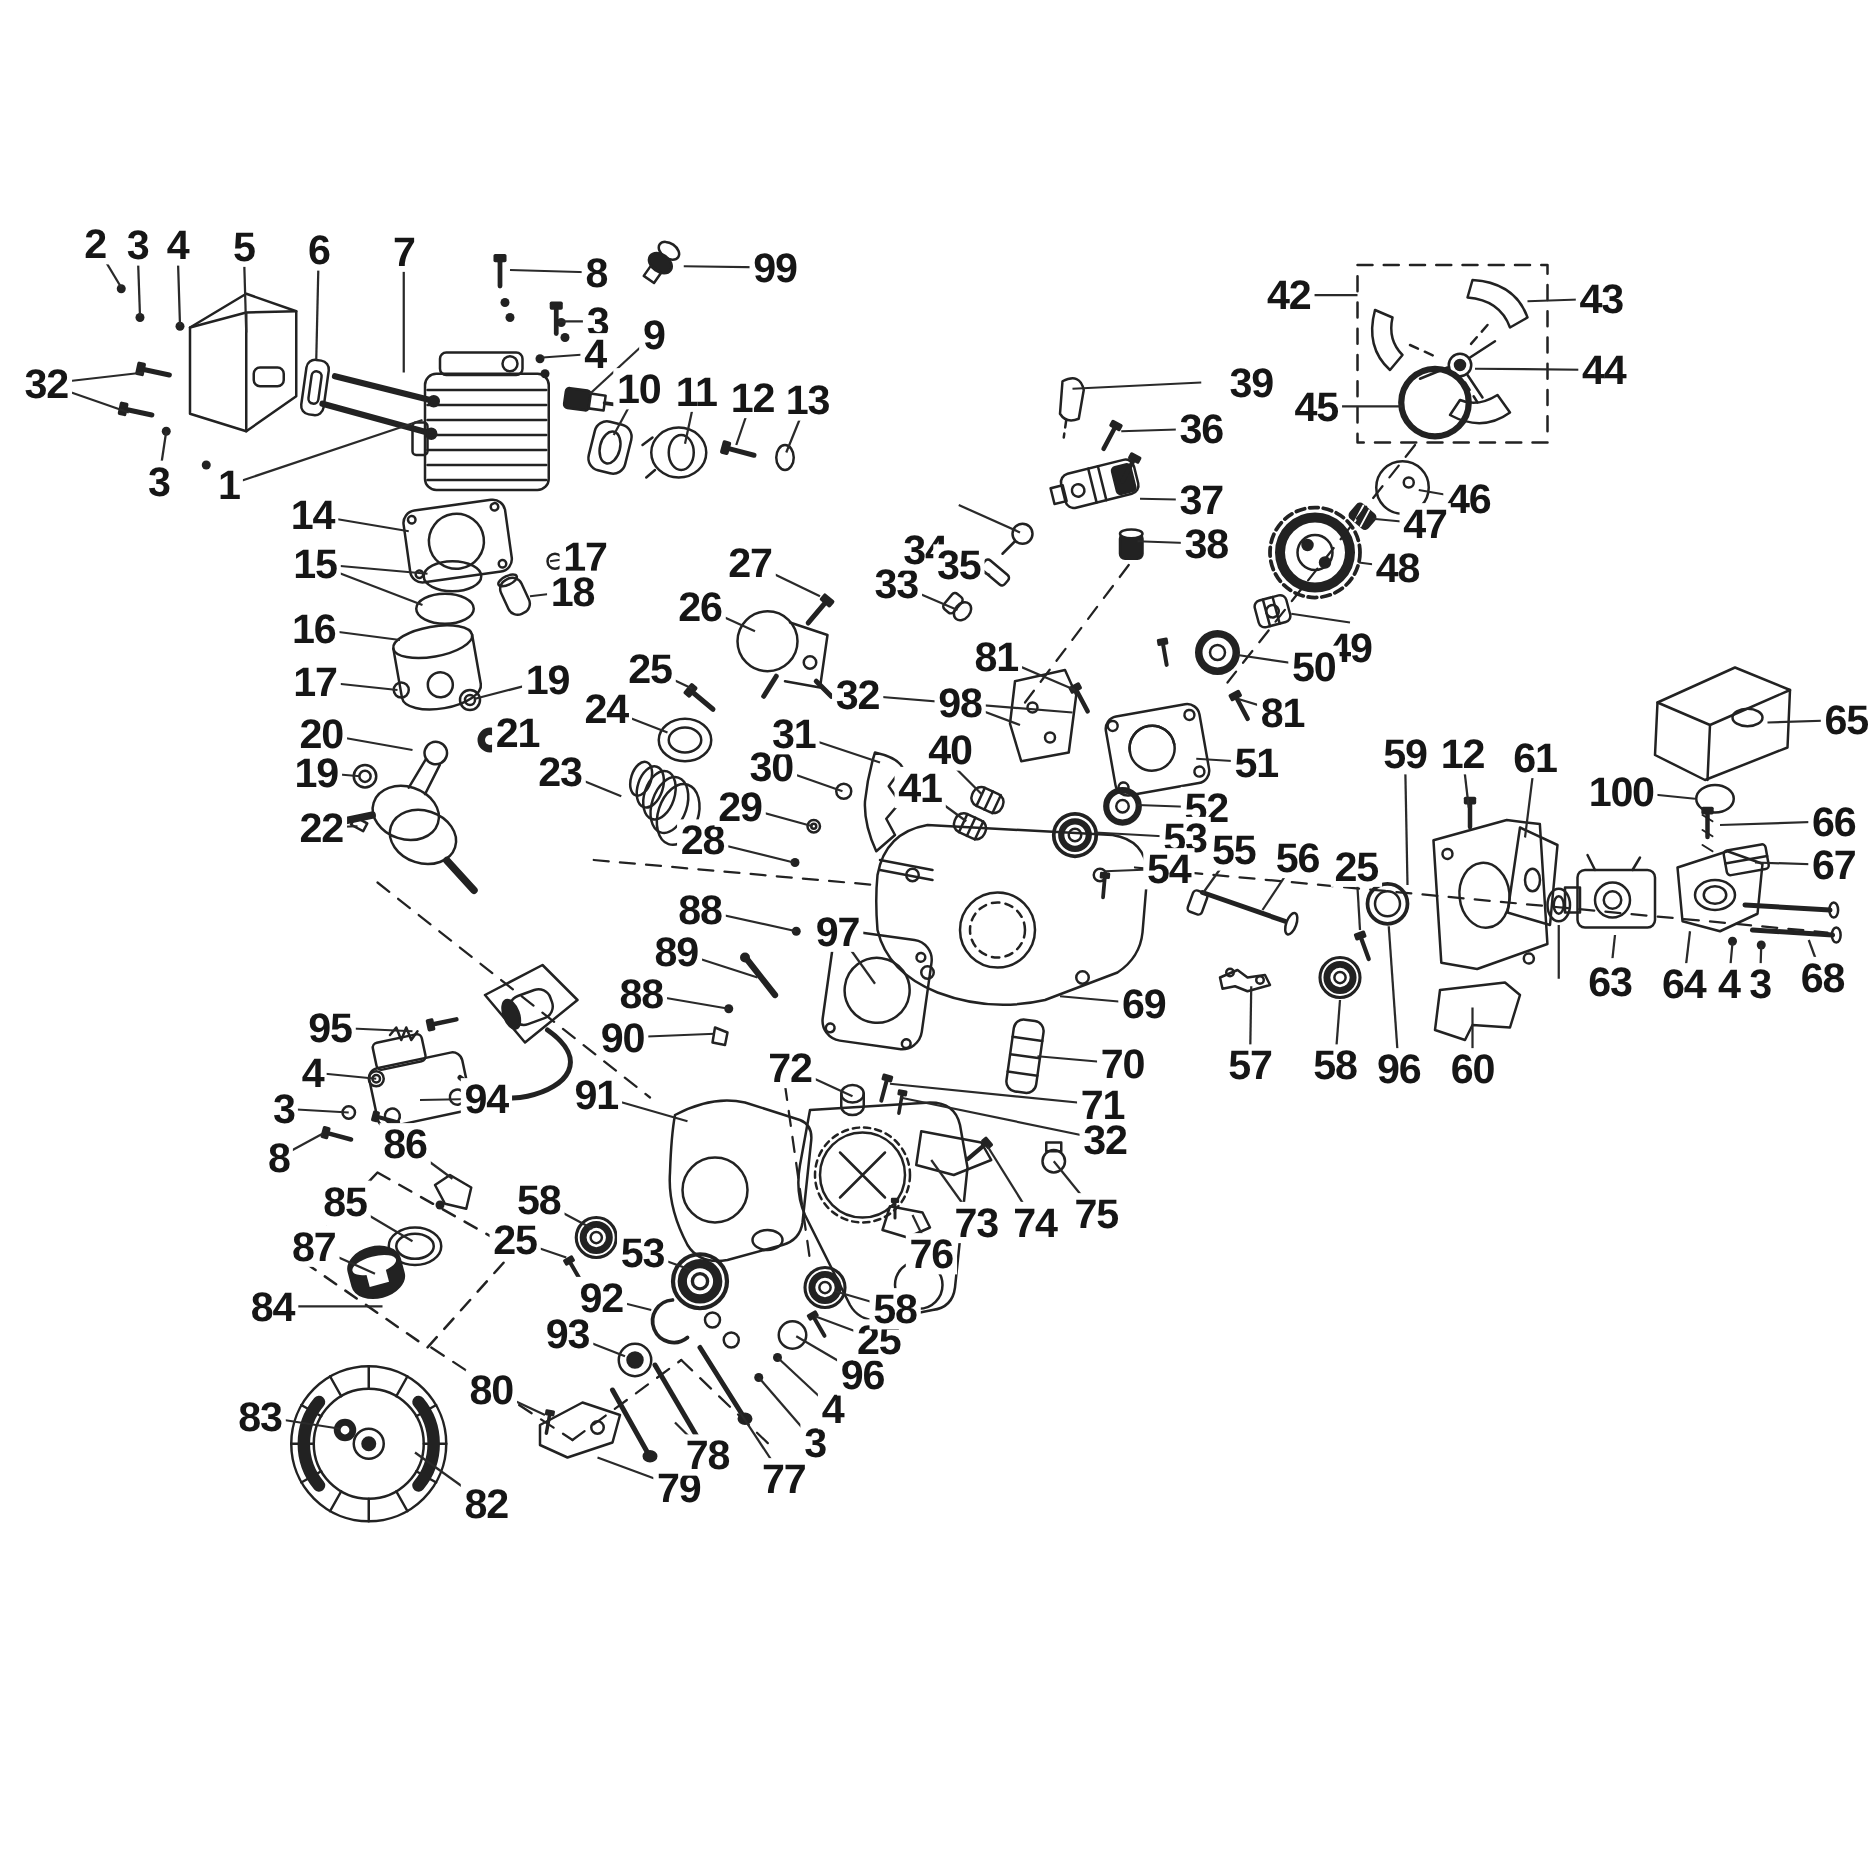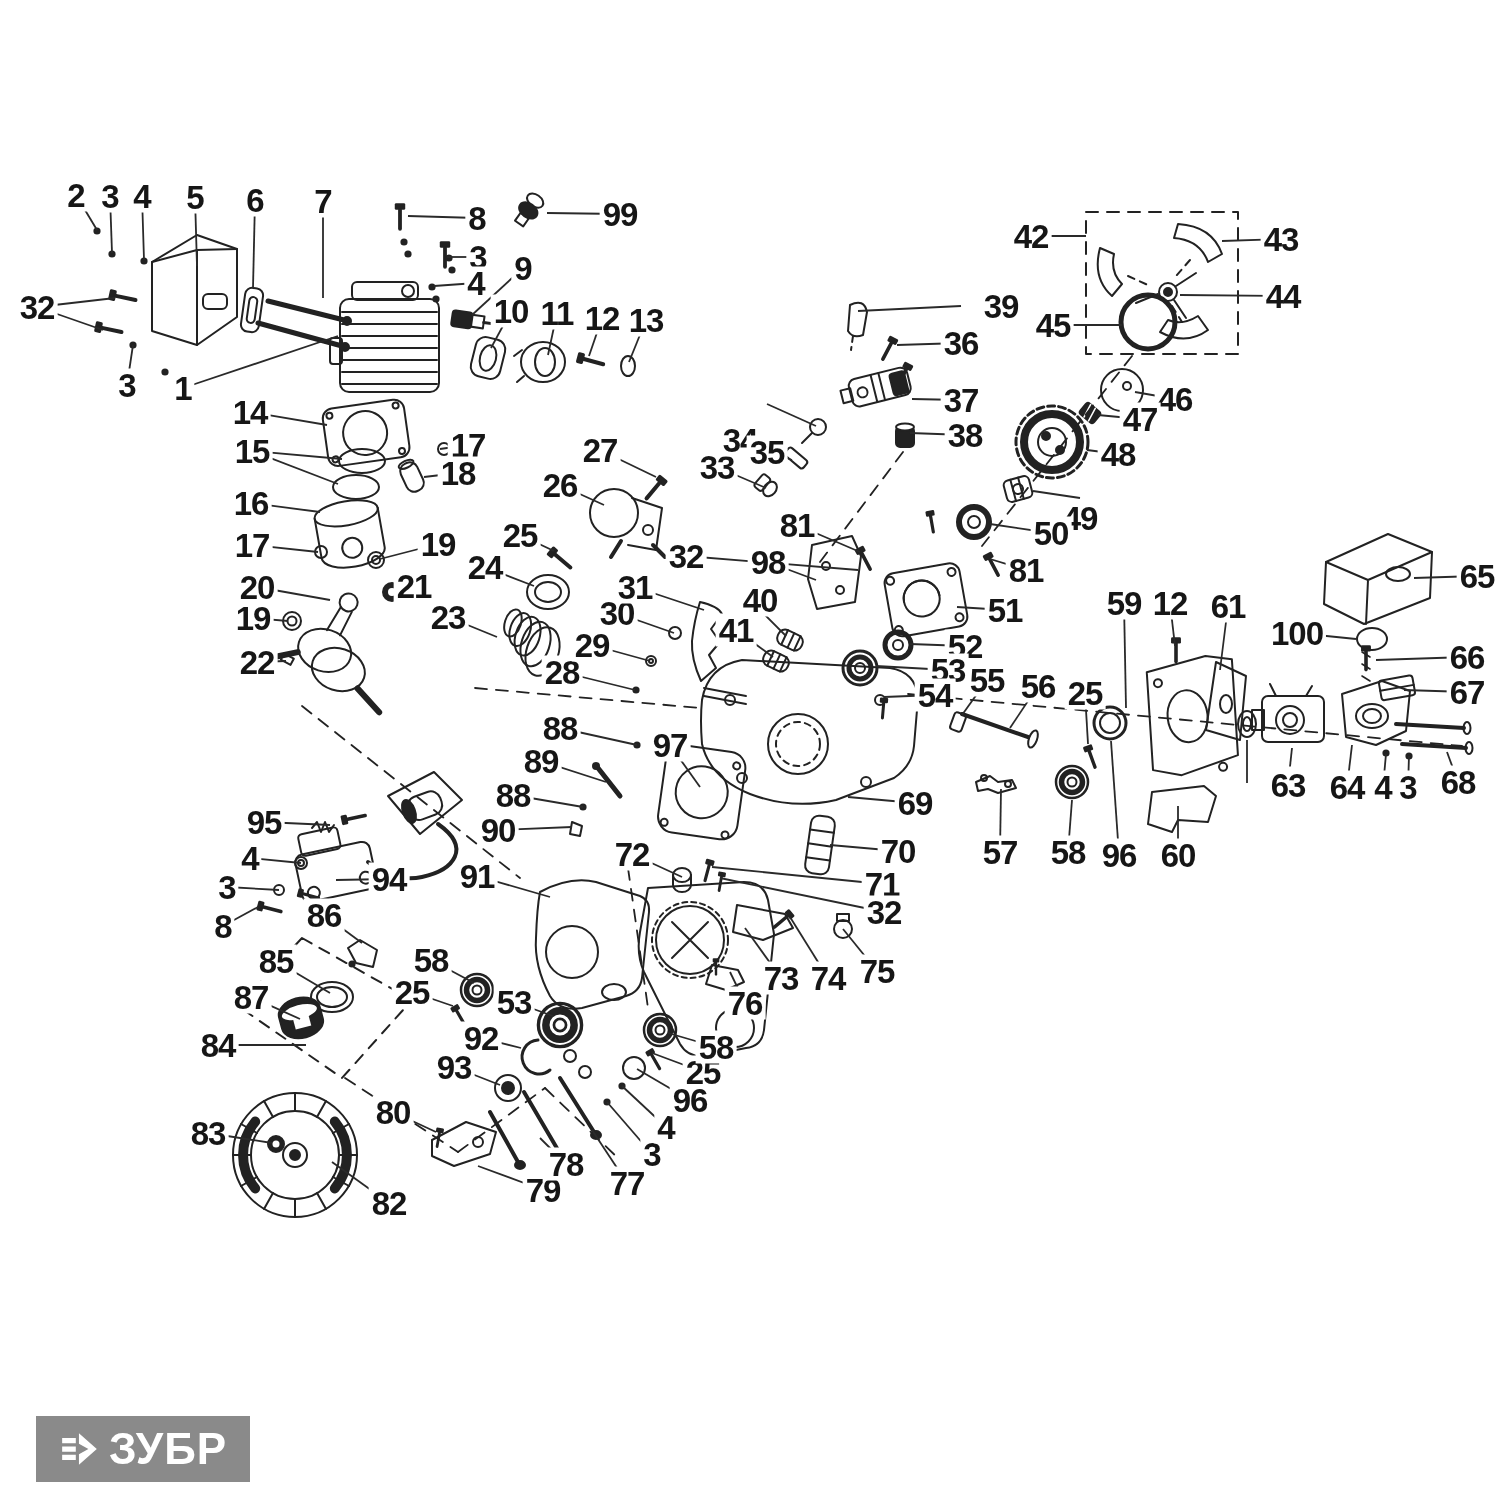--- a/index.html
+++ b/index.html
@@ -701,23 +701,16 @@
         <div class="plbl" style="left: 627px; top: 1183px;">77</div>
         <div class="plbl" style="left: 652px; top: 1154px;">3</div>
         <div class="plbl" style="left: 666px; top: 1127px;">4</div>
         <div class="plbl" style="left: 690px; top: 1100px;">96</div>
         <div class="plbl" style="left: 703px; top: 1072px;">25</div>
         <div class="plbl" style="left: 716px; top: 1047px;">58</div>
       </div>
   </div>
 
   <div class="footer">
-    <div class="logo" style="background: rgb(138, 138, 138);">
-      <svg width="42" height="42" viewBox="0 0 40 40">
-        <path d="M3 12 h13 M3 20 h13 M3 28 h13" stroke="#fff" stroke-width="5" fill="none"></path>
-        <path d="M19 5 L36 20 L19 35 V25 L28 20 L19 15 Z" fill="#fff"></path>
-      </svg>
-      <span class="logo-text" style="color: rgb(255, 255, 255);">ЗУБР</span>
-    </div>
     <div class="title">
     </div>
   </div>
 </div>
 
 </body></html>

